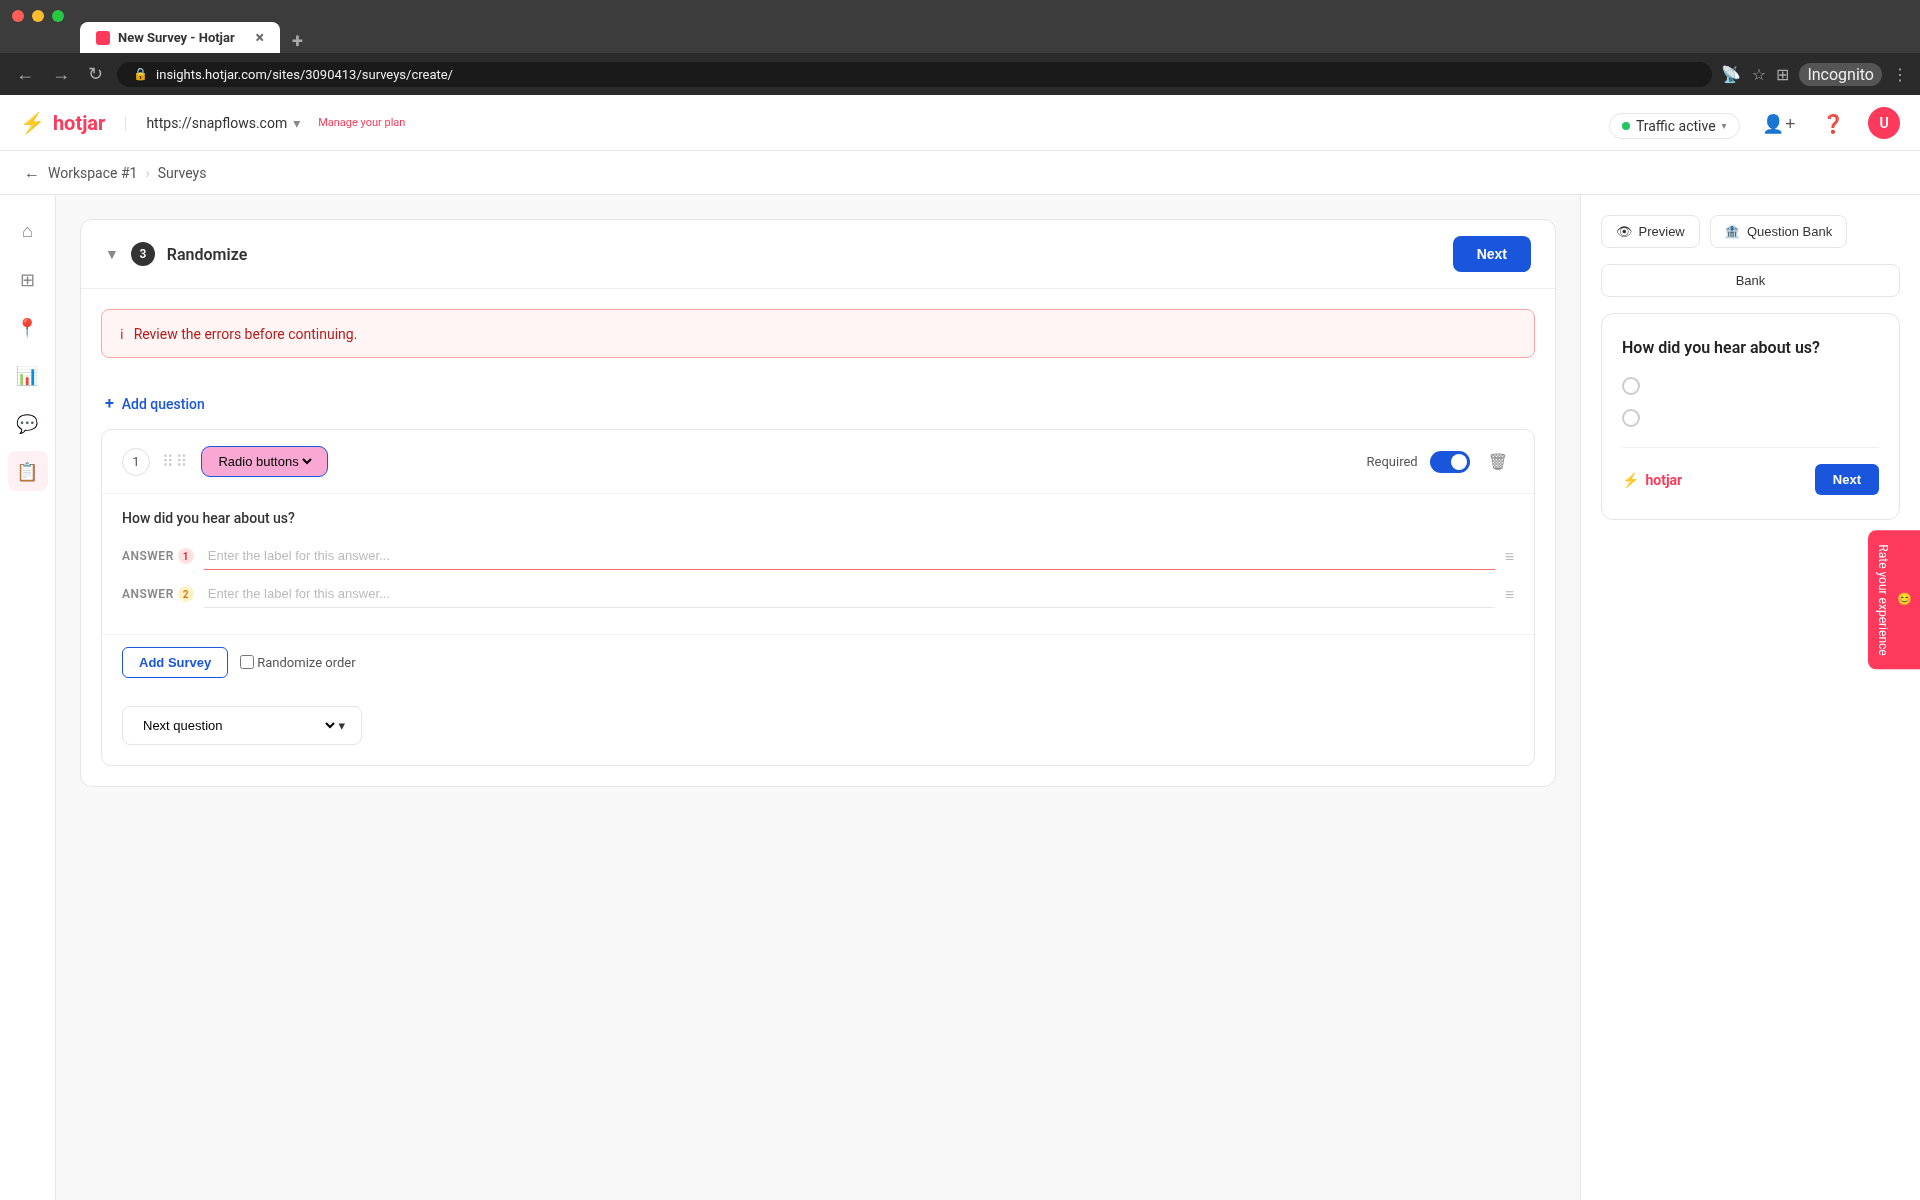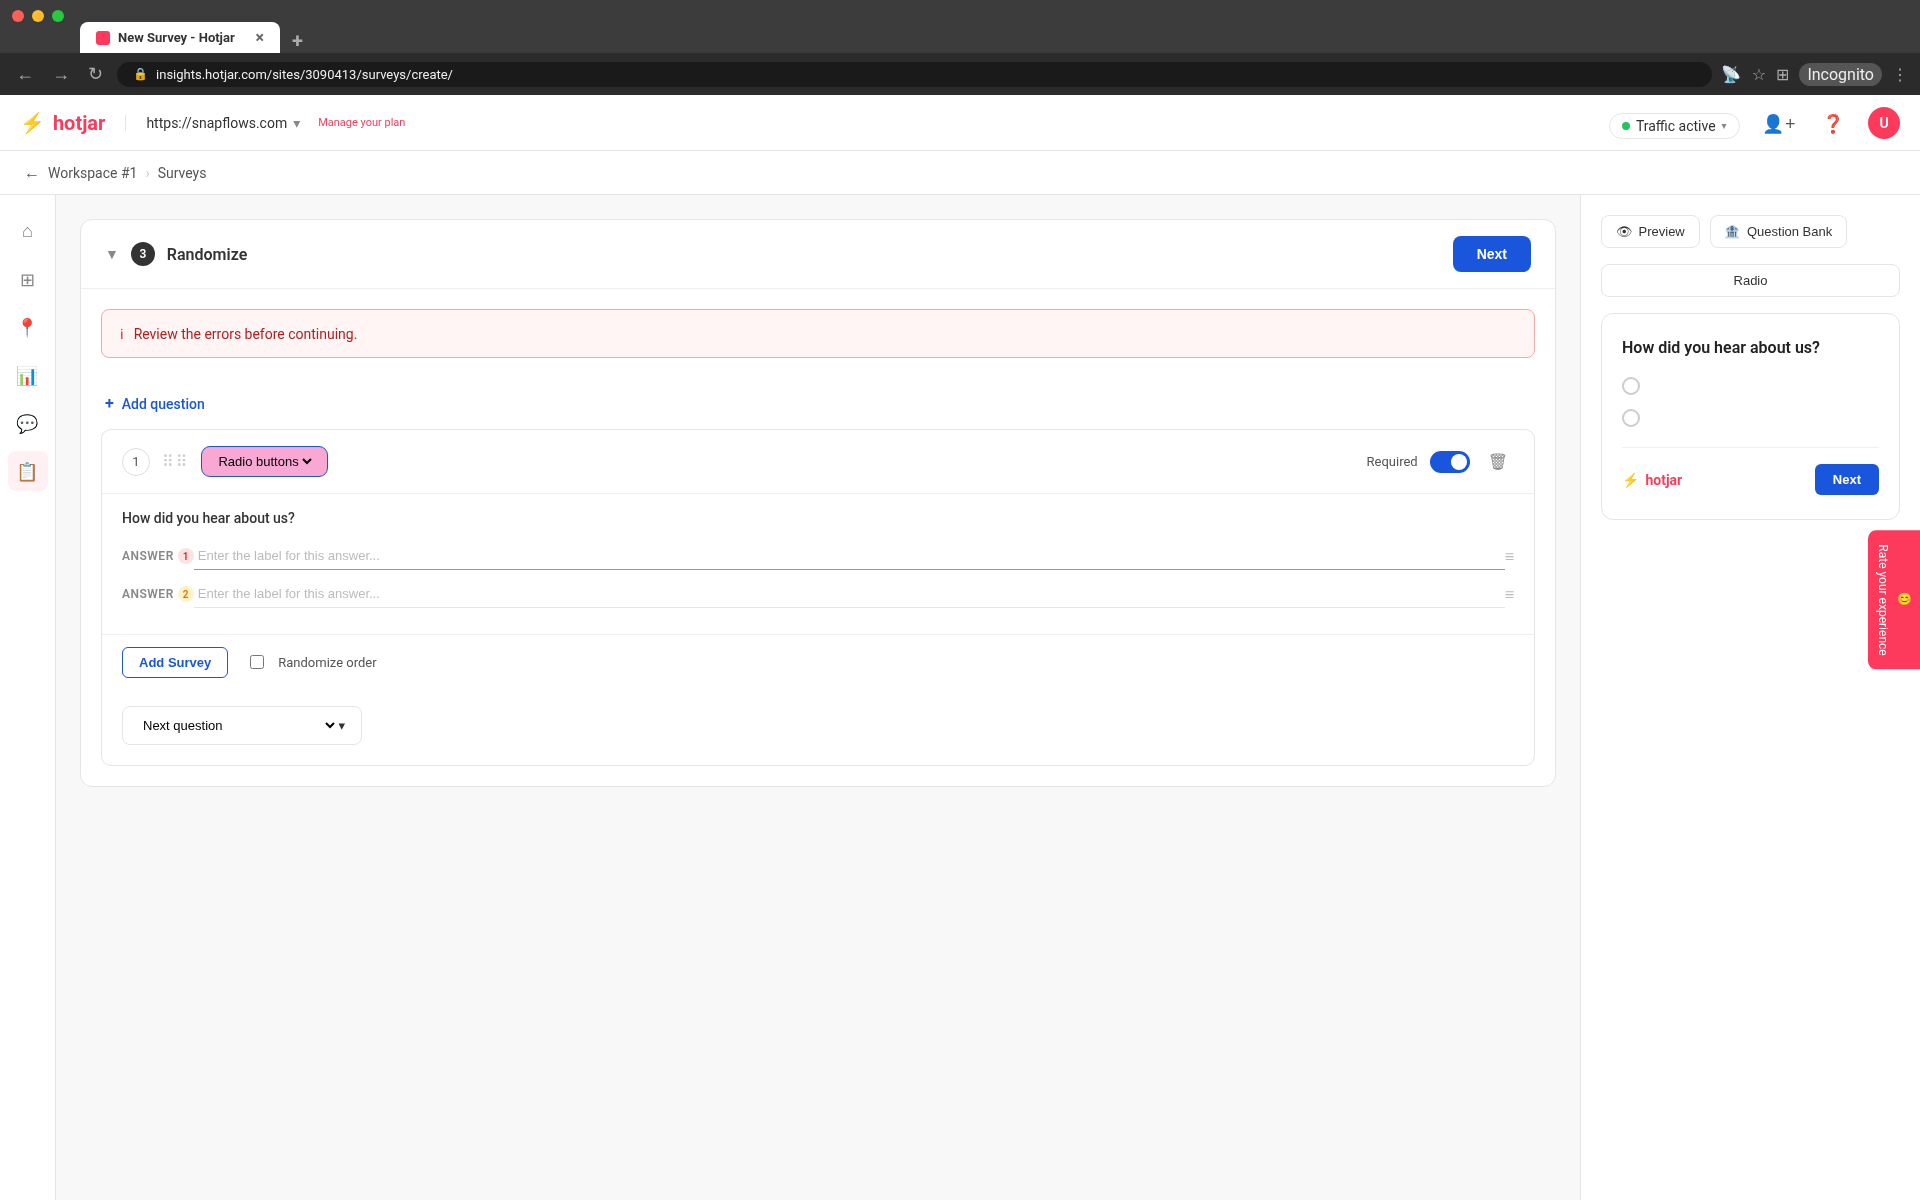--- a/index.html
+++ b/index.html
@@ -74,33 +74,33 @@
     .toggle-slider { position: absolute; cursor: pointer; top: 0; left: 0; right: 0; bottom: 0; background: #1a56db; border-radius: 22px; transition: .3s; }
     .toggle-slider:before { position: absolute; content: ""; height: 16px; width: 16px; left: 3px; bottom: 3px; background: white; border-radius: 50%; transition: .3s; transform: translateX(18px); }
     .check-in-toggle { position: absolute; right: 3px; top: 50%; transform: translateY(-50%); color: white; font-size: 10px; }
     .delete-btn { background: none; border: none; cursor: pointer; color: #888; font-size: 16px; padding: 6px; border-radius: 6px; }
 
     
     .question-body { padding: 16px 20px; }
     .question-text { font-size: 14px; font-weight: 500; color: #333; margin-bottom: 16px; }
 
     
-    .answer-row { display: flex; align-items: center; margin-bottom: 10px; }
+    .answer-row { display: flex; align-items: center; gap: 10px; margin-bottom: 10px; }
     .answer-label { font-size: 12px; font-weight: 600; color: #888; text-transform: uppercase; letter-spacing: 0.5px; min-width: 70px; display: flex; align-items: center; gap: 4px; }
     .answer-num { width: 16px; height: 16px; background: #fef3c7; border-radius: 50%; display: flex; align-items: center; justify-content: center; font-size: 10px; color: #d97706; font-weight: 600; }
     .answer-num.error { background: #fee2e2; color: #dc2626; }
     .answer-input { flex: 1; border: none; border-bottom: 1.5px solid #f87171; outline: none; padding: 6px 4px; font-size: 13px; color: #aaa; }
     .answer-input::placeholder { color: #bbb; }
     .answer-input.normal { border-bottom-color: #e5e5e5; }
     .text-icon { color: #bbb; font-size: 16px; cursor: pointer; }
 
     
     .question-footer { padding: 12px 20px; display: flex; align-items: center; gap: 12px; border-top: 1px solid #f0f0f0; }
     .add-answer-btn { border: 1.5px solid #1a56db; background: white; color: #1a56db; border-radius: 6px; padding: 7px 16px; font-size: 13px; font-weight: 600; cursor: pointer; }
-    .checkbox-label { display: flex; align-items: flex-start; gap: 14px; font-size: 13px; color: #555; cursor: pointer; margin-left: 10px; }
+    .checkbox-label { display: flex; align-items: flex-start; gap: 3px; font-size: 13px; color: #555; cursor: pointer; }
     .checkbox-label input { width: 14px; height: 14px; cursor: pointer; }
 
     
     .after-question { padding: 16px 20px 20px; }
     .after-label { font-size: 13px; color: #555; margin-bottom: 8px; }
     .goto-select { border: 1px solid #e5e5e5; border-radius: 8px; padding: 10px 16px; font-size: 13px; color: #333; background: white; width: 240px; display: flex; align-items: center; justify-content: space-between; cursor: pointer; }
     .goto-select select { border: none; outline: none; background: transparent; font-size: 13px; width: 100%; cursor: pointer; }
 
     
     .preview-panel { width: 340px; background: white; border-left: 1px solid #e5e5e5; padding: 20px; display: flex; flex-direction: column; gap: 16px; }
@@ -291,21 +291,21 @@
       <button class="preview-btn">
         <span>👁</span>
         <span>Preview</span>
       </button>
       <button class="preview-btn">
         <span>🏦</span>
         <span>Question Bank</span>
       </button>
     </div>
 
-    <button class="reset-btn">Radio</button>
+    <button class="reset-btn">Bank</button>
 
     <div class="survey-preview-card">
       <div class="preview-question">How did you hear about us?</div>
       <div class="preview-option">
         <div class="preview-radio"></div>
       </div>
       <div class="preview-option">
         <div class="preview-radio"></div>
       </div>
       <div class="preview-card-footer">

